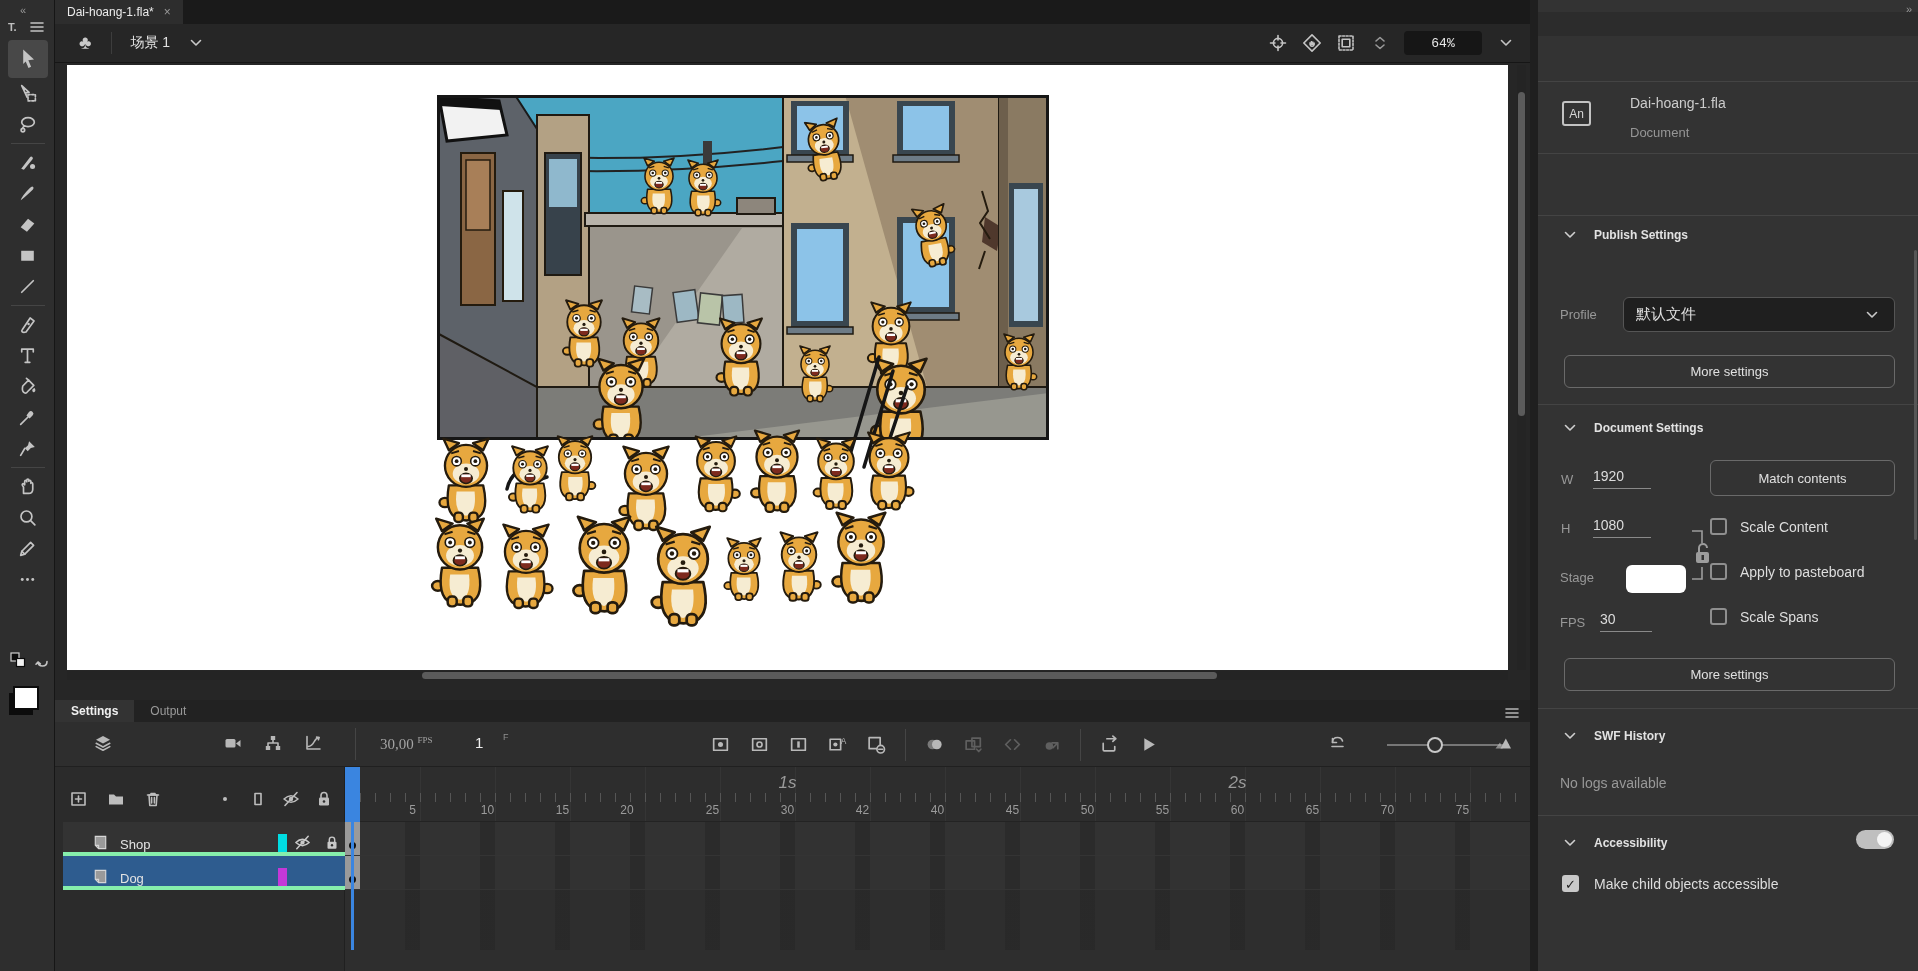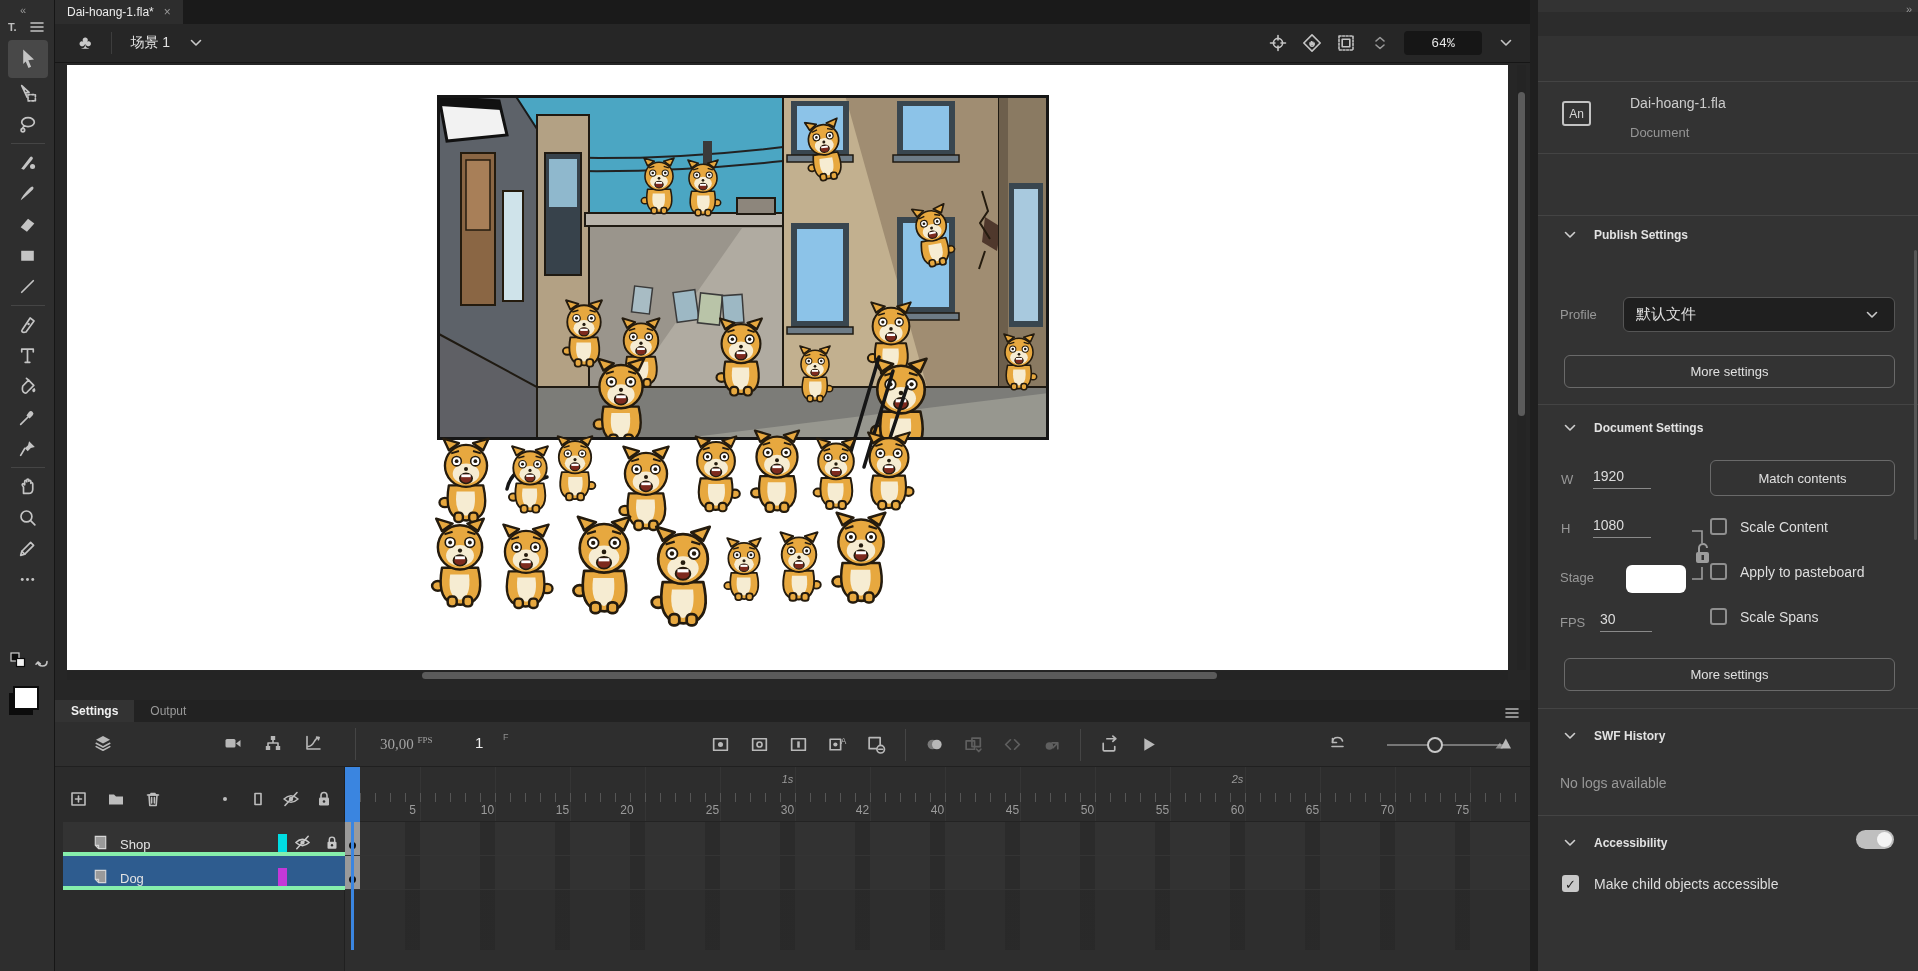--- a/index.html
+++ b/index.html
@@ -68,21 +68,21 @@
   .tl-row.selected { background:#2e5c8f; }
   .tl-row .nm { color:#e3e3e3; font-size:13px; margin-left:10px; }
   .tl-row .chip { width:9px; height:18px; margin-left:auto; }
   .tl-row .ric { width:30px; display:flex; justify-content:center; color:#c9c9c9; }
   #frames { left:290px; top:0; width:1185px; height:204px; background:#2e2e2e; }
   #ruler { left:0; top:0; width:1185px; height:55px; background:#2d2d2d; border-bottom:1px solid #232323;
     background-image:repeating-linear-gradient(90deg, rgba(255,255,255,.04) 0 1px, transparent 1px 75px); }
   #ruler-ticks { position:absolute; left:0; top:26px; width:1185px; height:9px;
     background-image:repeating-linear-gradient(90deg,#555 0 1px, transparent 1px 15px); }
   .rnum { position:absolute; top:36px; transform:translateX(-50%); font-size:12px; color:#9b9b9b; }
-  .rsec { position:absolute; top:6px; transform:translateX(-50%); font-size:11px; color:#9b9b9b; font-style:italic; }
+  .rsec { position:absolute; top:6px; transform:translateX(-50%); font-size:17px; color:#9b9b9b; font-style:italic; }
   .frow { position:absolute; left:0; width:1185px; height:34px; border-bottom:1px solid #343434; background:#323232;
     background-image:repeating-linear-gradient(90deg, transparent 0 60px, rgba(0,0,0,.14) 60px 75px); }
   .kfcell { position:absolute; left:0; top:0; width:15px; height:33px; background:#9a9a9a; }
   .kfcell::after { content:""; position:absolute; left:4px; top:20px; width:7px; height:7px; border-radius:50%; background:#111; }
   #frames-empty { position:absolute; left:0; top:123px; width:1185px; height:60px; background:#2e2e2e;
     background-image:repeating-linear-gradient(90deg, transparent 0 60px, rgba(0,0,0,.10) 60px 75px); }
   #playhead-head { position:absolute; left:0; top:0; width:15px; height:55px; background:#3a85e0; }
   #playhead-line { position:absolute; left:6px; top:55px; width:3px; height:128px; background:#3a85e0; }
 
   

